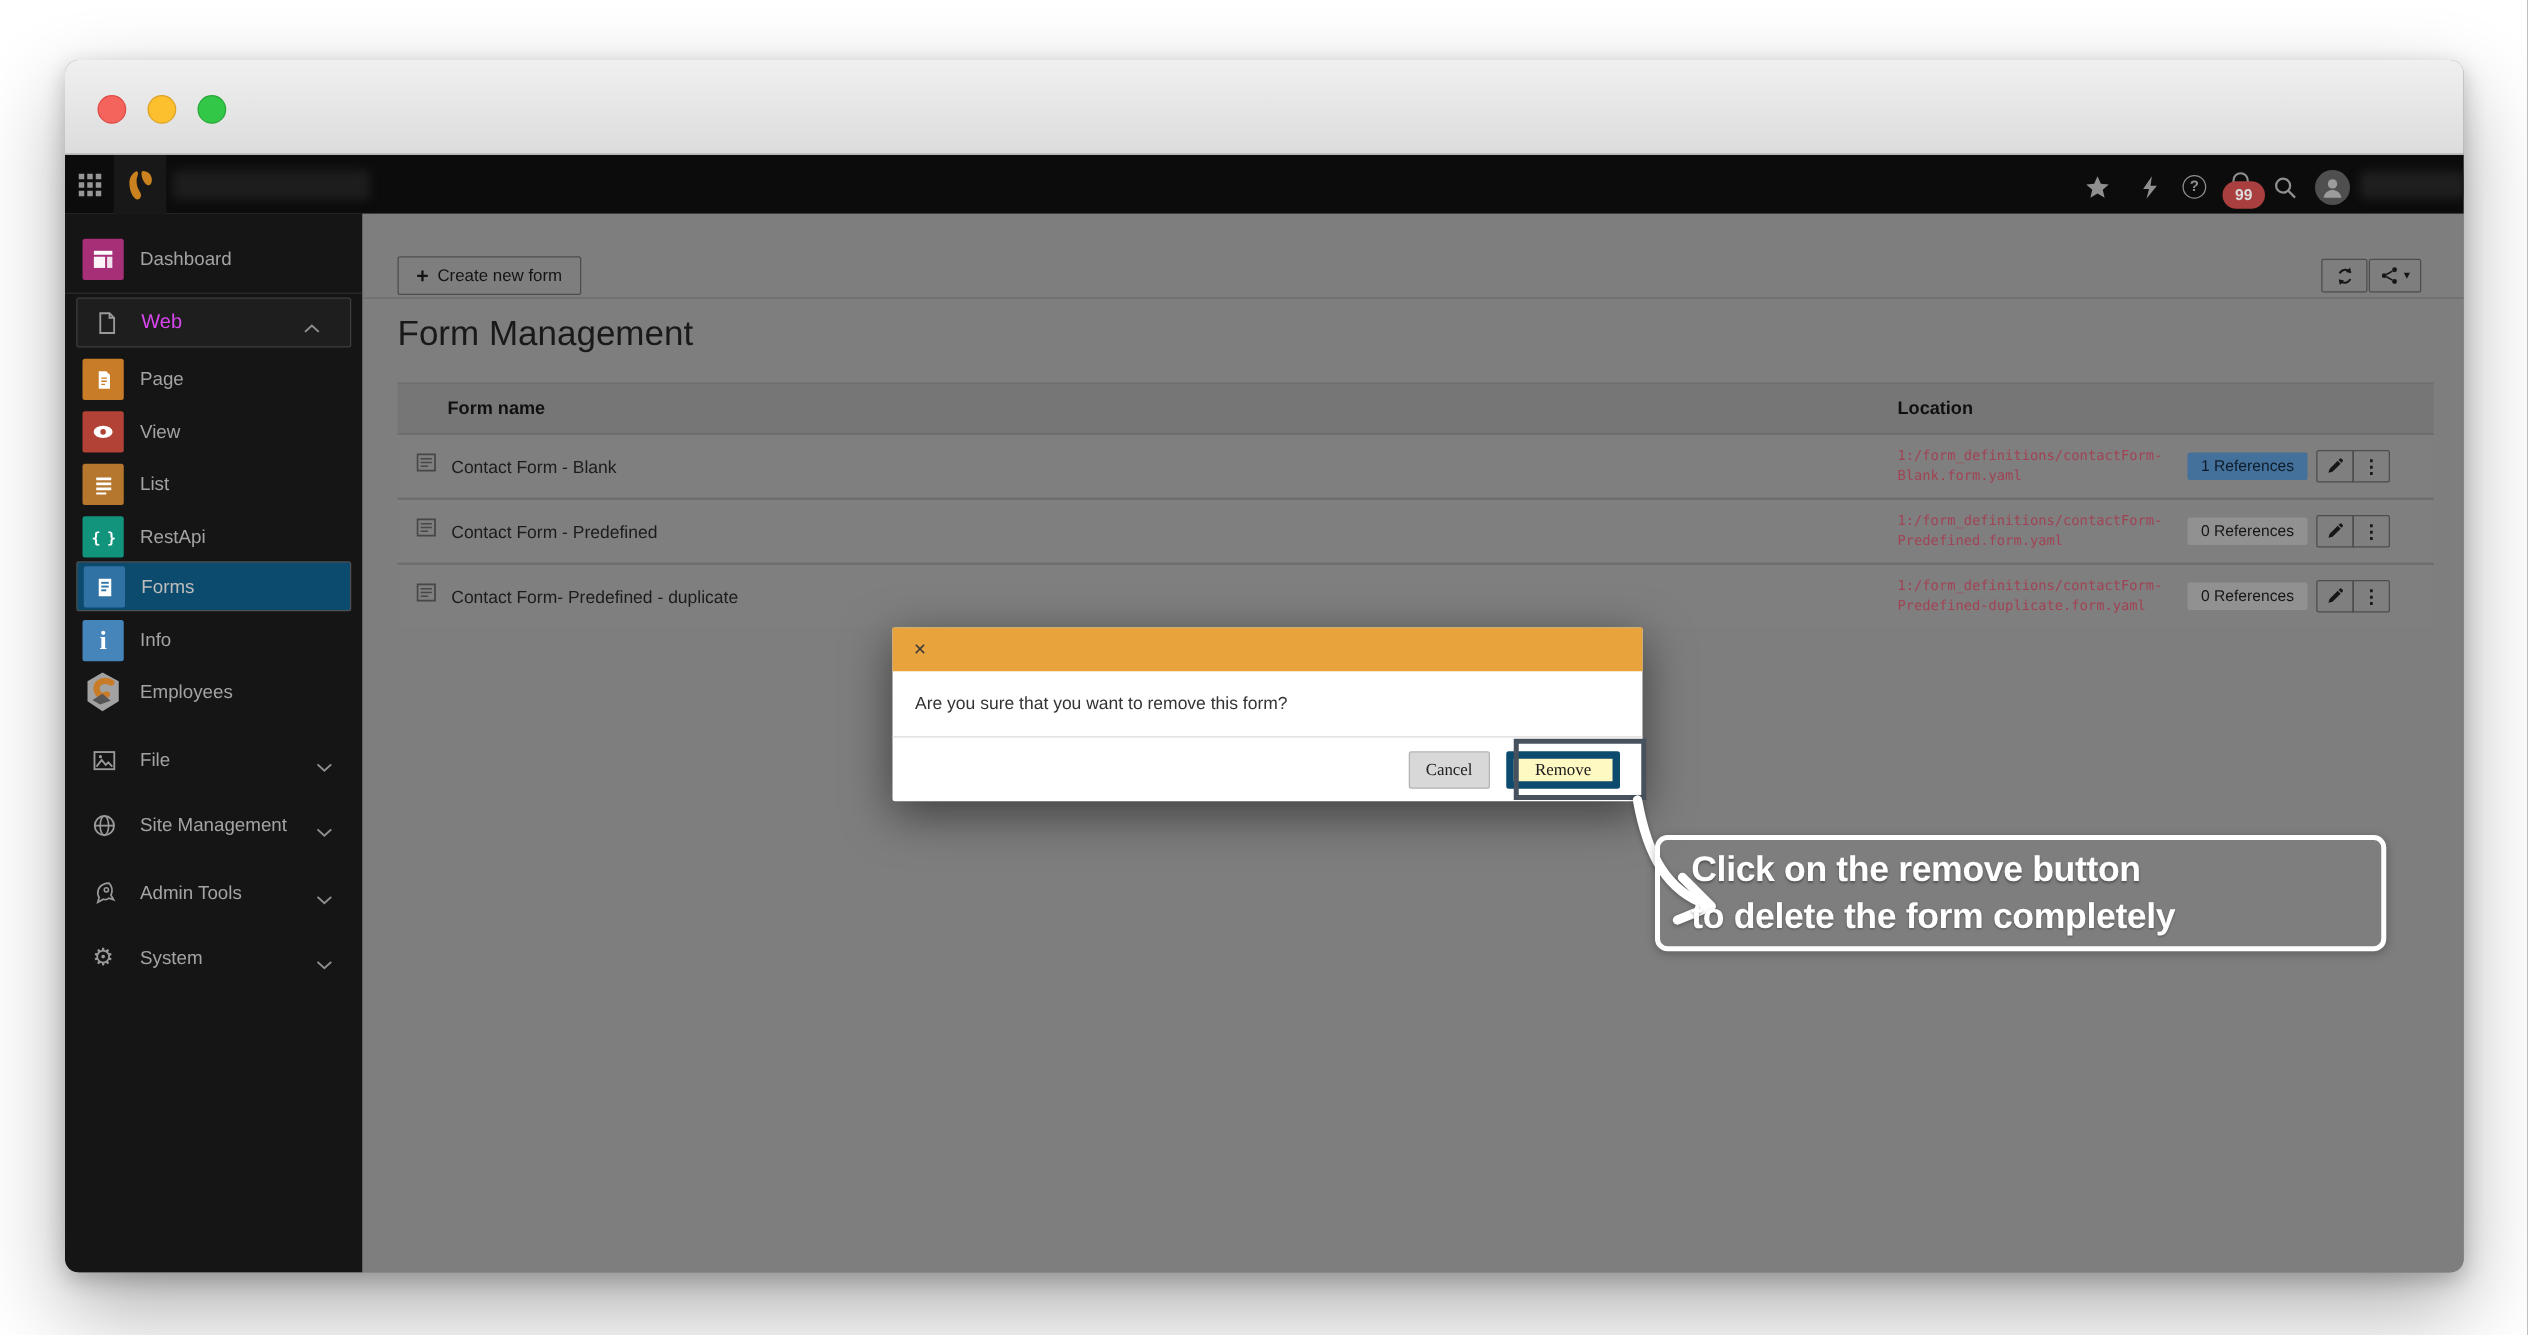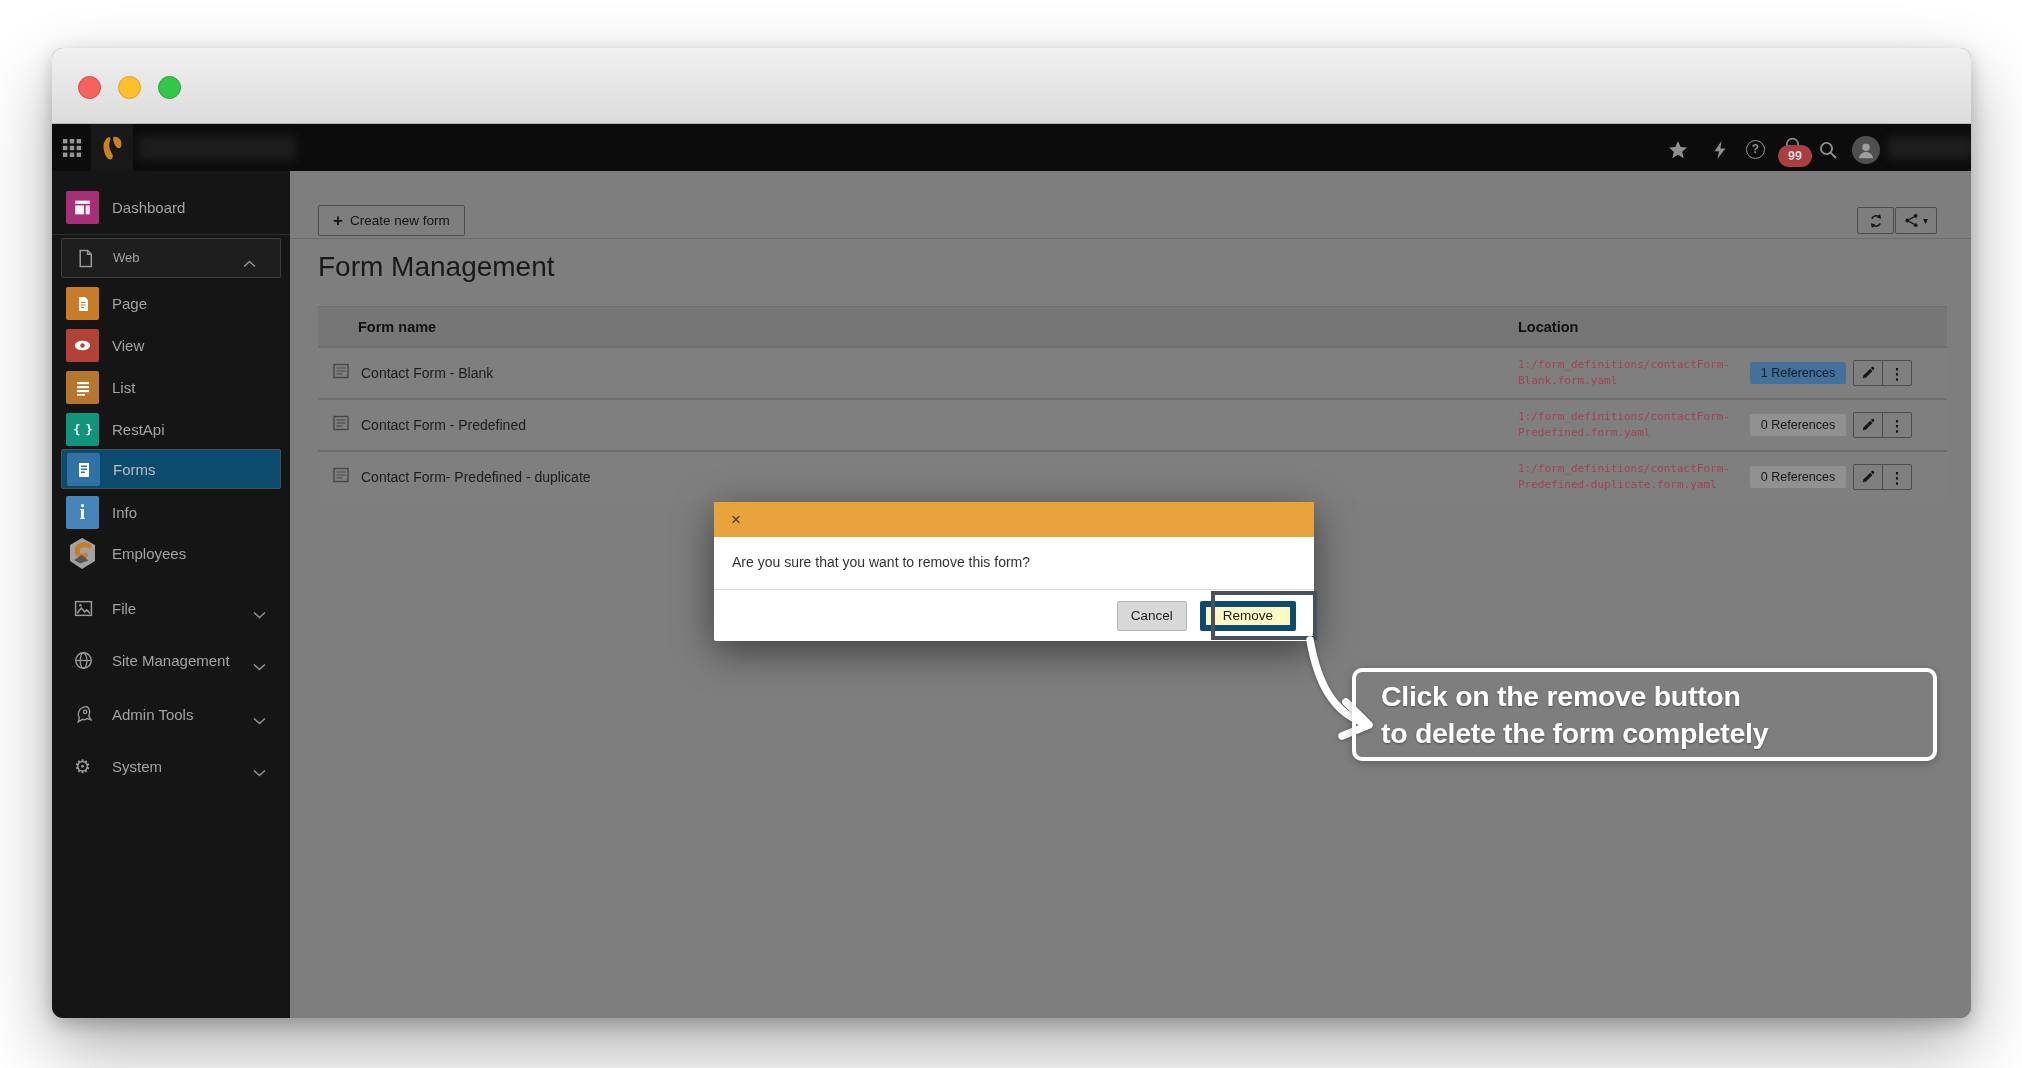--- a/index.html
+++ b/index.html
@@ -39,21 +39,21 @@
   .sb-item .tile { position:absolute; left:14px; top:4px; width:33px; height:33px; border-radius:2px;
     display:flex; align-items:center; justify-content:center; }
   .sb-item .lbl { position:absolute; left:60px; top:0; line-height:42px; font-size:15px; color:#a3a3a3; }
   .sb-sep { position:absolute; left:0; right:0; top:63px; height:1px; background:#2c2c2c; }
   .sb-group { position:absolute; left:0; right:0; height:46px; cursor:pointer; }
   .sb-group .gicon { position:absolute; left:22px; top:13px; width:19px; height:19px; color:#9a9a9a; font-size:19px; line-height:19px; }
   .sb-group .lbl { position:absolute; left:60px; top:0; line-height:46px; font-size:15px; color:#a3a3a3; }
   .sb-group .chev, .sb-box .chev { position:absolute; right:24px; top:50%; margin-top:-4px; width:13px; height:8px; }
   .sb-box { position:absolute; left:9px; right:9px; border:1px solid #3e3e3e; background:#1e1e1e; border-radius:2px; cursor:pointer; }
   .sb-box .gicon { position:absolute; left:14px; top:10px; width:19px; height:19px; }
-  .sb-box .lbl { position:absolute; left:51px; top:0; font-size:13px; color:#a3a3a3; }
+  .sb-box .lbl { position:absolute; left:51px; top:0; font-size:16px; color:#d946ef; }
   .sb-selected { position:absolute; left:9px; right:9px; border:1px solid #4f4f4f; background:#0c4a6e; border-radius:2px; cursor:pointer; }
   .sb-selected .tile { position:absolute; left:5px; top:3px; width:33px; height:33px; border-radius:2px;
     display:flex; align-items:center; justify-content:center; }
   .sb-selected .lbl { position:absolute; left:51px; top:0; line-height:40px; font-size:15px; color:#bdbdbd; }
   .tile-dashboard{background:#a62f77}.tile-page{background:#c87c28}.tile-view{background:#b24136}
   .tile-list{background:#b5762e}.tile-restapi{background:#11937c}.tile-forms{background:#3172a5}.tile-info{background:#4585ba}
   .glyph-braces{color:#fff;font-family:"DejaVu Sans Mono",monospace;font-size:12px;font-weight:bold;letter-spacing:-1px}
   .glyph-i{color:#fff;font-family:"Liberation Serif",serif;font-size:21px;font-weight:bold;line-height:21px}
 
   
@@ -93,27 +93,27 @@
   .kebab { font-size:15px; font-weight:bold; line-height:1; }
 
   
   .modal { position:absolute; left:662px; top:454px; width:600px; background:#fff; border-radius:2px;
     box-shadow:0 10px 38px rgba(0,0,0,.5); }
   .modal-header { height:35px; background:#e8a33d; display:flex; align-items:center; padding:0 17px; }
   .modal-title { font-size:15px; color:#232323; flex:1; }
   .modal-close { background:none; border:none; font-size:17px; color:#3a3a3a; cursor:pointer; line-height:1; font-family:"Liberation Sans",sans-serif; }
   .modal-body { height:53px; padding:17px 18px; font-size:14px; color:#333; border-bottom:1px solid #dcdcdc; }
   .modal-footer { height:51px; display:flex; align-items:center; justify-content:flex-end; gap:13px; padding-right:18px; }
-  .m-btn { height:30px; font-size:13.5px; border-radius:2px; cursor:pointer; font-family:Liberation Sans, sans-serif; }
+  .m-btn { height:30px; font-size:13.5px; border-radius:2px; cursor:pointer; font-family:Liberation Serif, serif; }
   .cancel-btn { background:#d8d8d8; border:1px solid #b3b3b3; color:#222; padding:0 13px; }
   .remove-btn { background:#fef9c3; border:6px solid #0c4a6e; color:#1a1a1a; padding:0 17px;text-align:right; }
 
   
   .hl-box { position:absolute; left:1159px; top:543px; width:106px; height:49px; border:4px solid #47525e; }
-  .callout { position:absolute; left:1300px; top:620px; width:585px; height:93px; border:4px solid #fff;
+  .callout { position:absolute; left:1272px; top:620px; width:585px; height:93px; border:4px solid #fff;
     border-radius:10px; display:flex; flex-direction:column; justify-content:center; padding-left:25px;
     box-shadow:0 2px 8px rgba(0,0,0,.25); }
   .callout span { color:#fff; font-size:28.5px; font-weight:bold; line-height:37px; letter-spacing:-.3px;
     text-shadow:0 1px 2px rgba(0,0,0,.35); }
   .arrow-svg { position:absolute; left:1230px; top:575px; pointer-events:none;
     filter:drop-shadow(0 1px 2px rgba(0,0,0,.3)); }
 </style>
 </head>
 <body>
 

